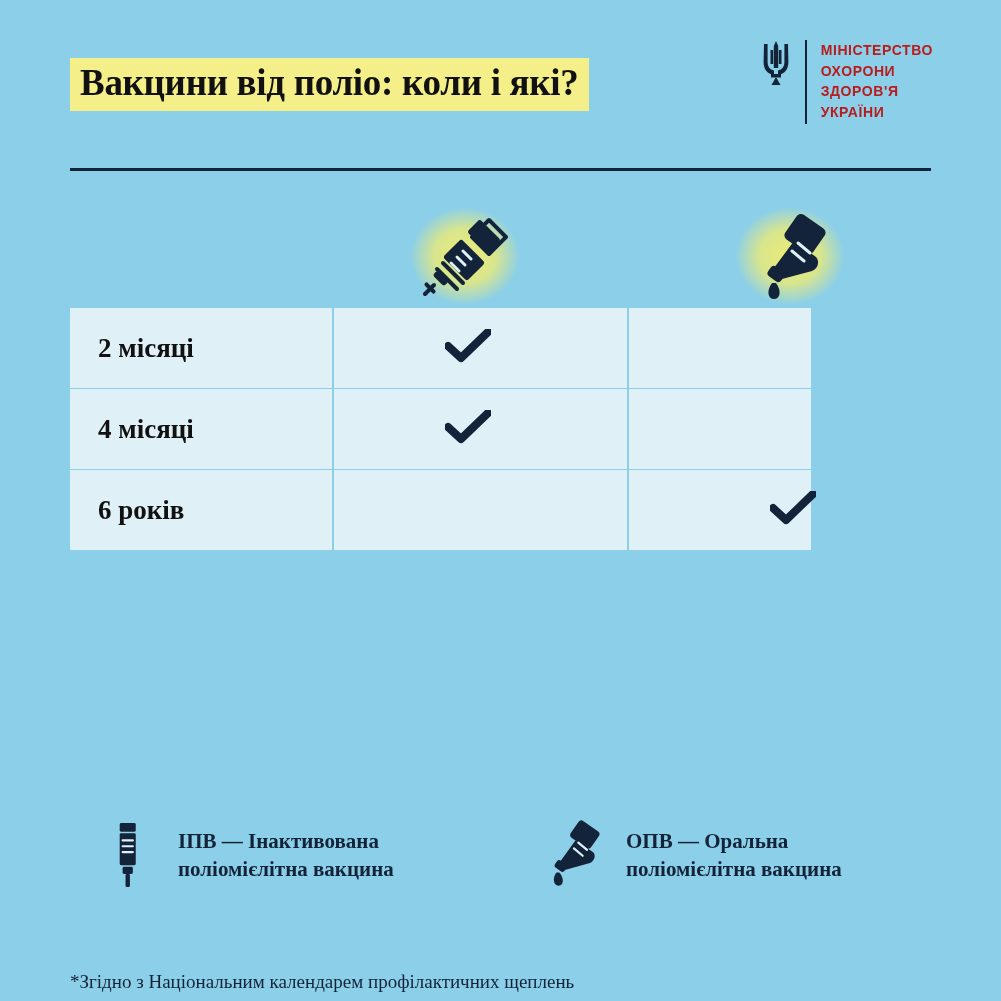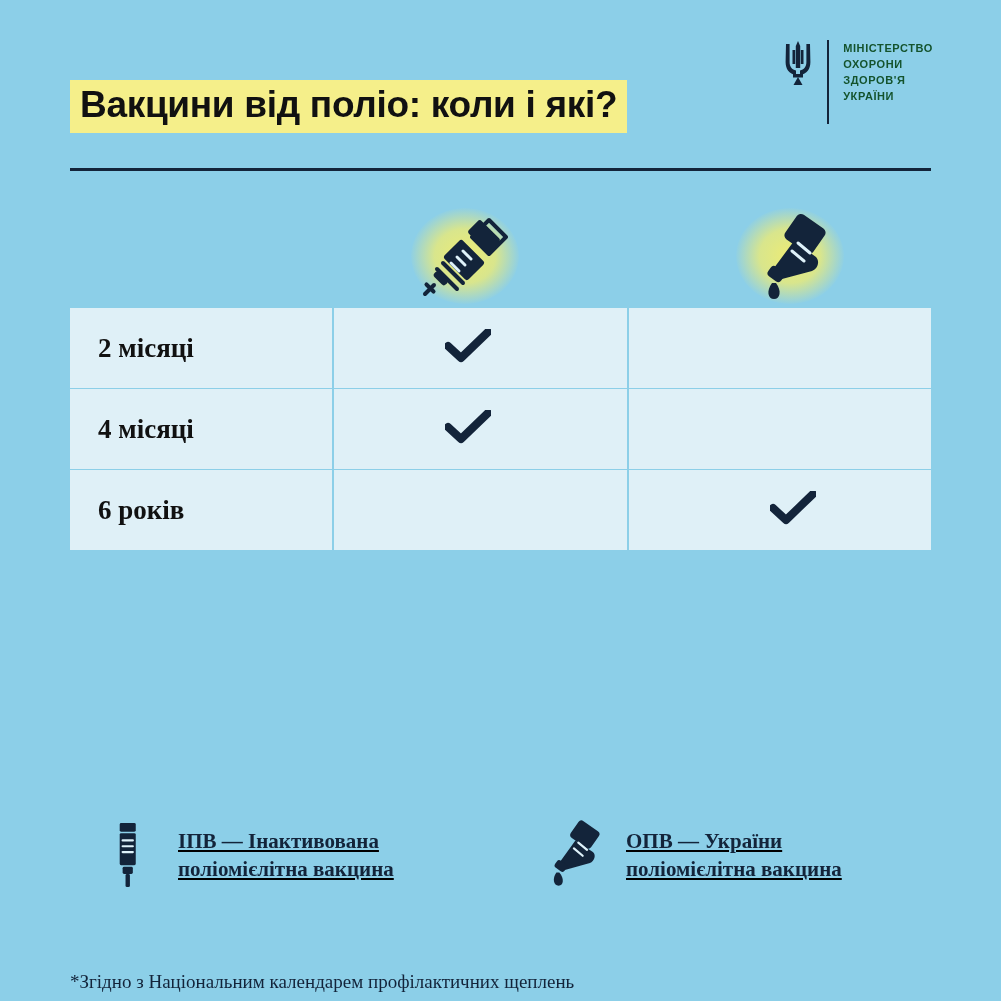--- a/index.html
+++ b/index.html
@@ -25,26 +25,25 @@
     position: absolute;
     left: 70px;
     top: 58px;
   }
   .title {
     display: inline-block;
     background: #f5ef8a;
     color: #111;
     font-size: 37px;
     font-weight: bold;
-    font-family: Liberation Sans, sans-serif;
+    font-family: Liberation Serif, serif;
     letter-spacing: -0.3px;
     padding: 6px 10px 8px 10px;
     line-height: 1.05;
     white-space: nowrap;
-    margin-top: 22px;
   }
 
   .moz-logo {
     position: absolute;
     right: 68px;
     top: 40px;
     display: flex;
     align-items: flex-start;
     gap: 14px;
   }
@@ -54,22 +53,22 @@
     position: relative;
     flex: none;
   }
   .moz-divider {
     width: 2px;
     height: 84px;
     background: #13243a;
     flex: none;
   }
   .moz-text {
-    color: #14532d;
-    font-size: 11px;
+    color: #b91c1c;
+    font-size: 14px;
     font-weight: bold;
     line-height: 1.47;
     letter-spacing: 0.6px;
     text-transform: uppercase;
     font-family: "Liberation Sans", sans-serif;
     white-space: nowrap;
   }
 
   .rule {
     position: absolute;
@@ -78,21 +77,21 @@
     top: 168px;
     height: 3px;
     background: #13243a;
   }
 
   
   .table {
     position: absolute;
     left: 70px;
     top: 200px;
-    width: 861px;
+    width: 741px;
   }
 
   .head-row {
     position: relative;
     height: 108px;
   }
   .head-icon {
     position: absolute;
     top: 8px;
     width: 130px;
@@ -151,21 +150,20 @@
     left: 92px;
     top: 820px;
     width: 850px;
     display: flex;
     gap: 0;
   }
   .legend-item {
     display: flex;
     align-items: center;
     gap: 16px;
-    text-decoration: underline;
   }
   .legend-item.ipv { width: 440px; }
   .legend-text {
     color: #13243a;
     font-family: "Liberation Serif", serif;
     font-weight: bold;
     font-size: 21px;
     line-height: 1.35;
   }
 
@@ -319,19 +317,19 @@
         <path d="M56 28 L80 44 C85 48 82 57 76 59 L44 68 C36 70 31 62 36 56 Z"></path>
         <rect x="28" y="57" width="16" height="12" rx="4" transform="rotate(35 36 63)"></rect>
         <path d="M30 72 C24 80 26 90 33 90 C40 90 41 80 34 72 Z"></path>
       </g>
       <g stroke="#dff2fa" stroke-width="3" stroke-linecap="round" fill="none">
         <path d="M60 31 L72 41"></path>
         <path d="M54 39 L66 49"></path>
       </g>
     </svg>
     <span class="legend-text">
-      <span>ОПВ — України</span><br>
+      <span>ОПВ — Оральна</span><br>
       <span>поліомієлітна вакцина</span>
     </span>
   </div>
 </div>
 
 <div class="footnote">*Згідно з Національним календарем профілактичних щеплень</div>
 
 </body></html>

